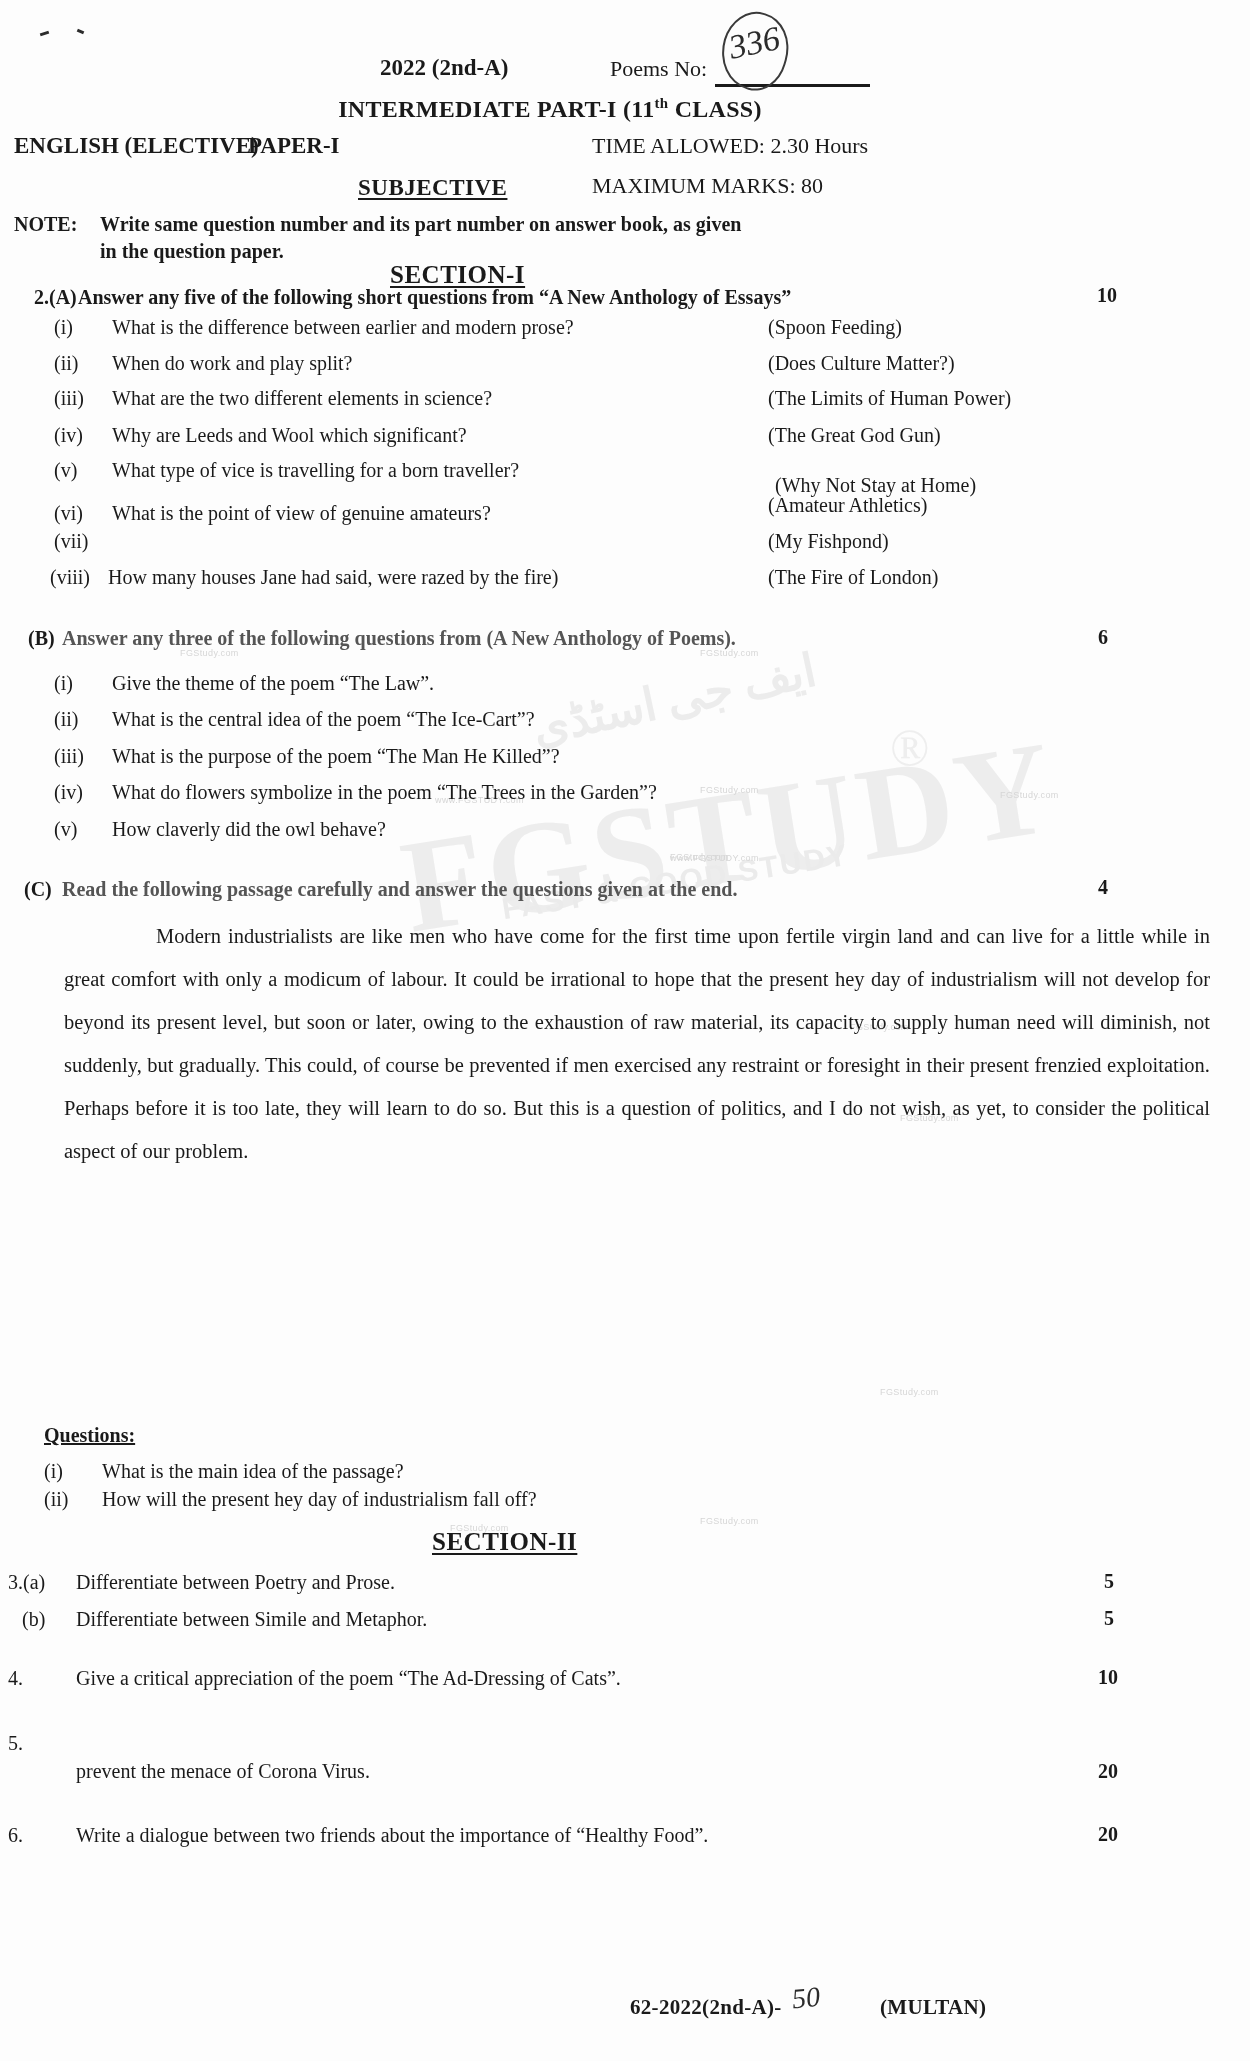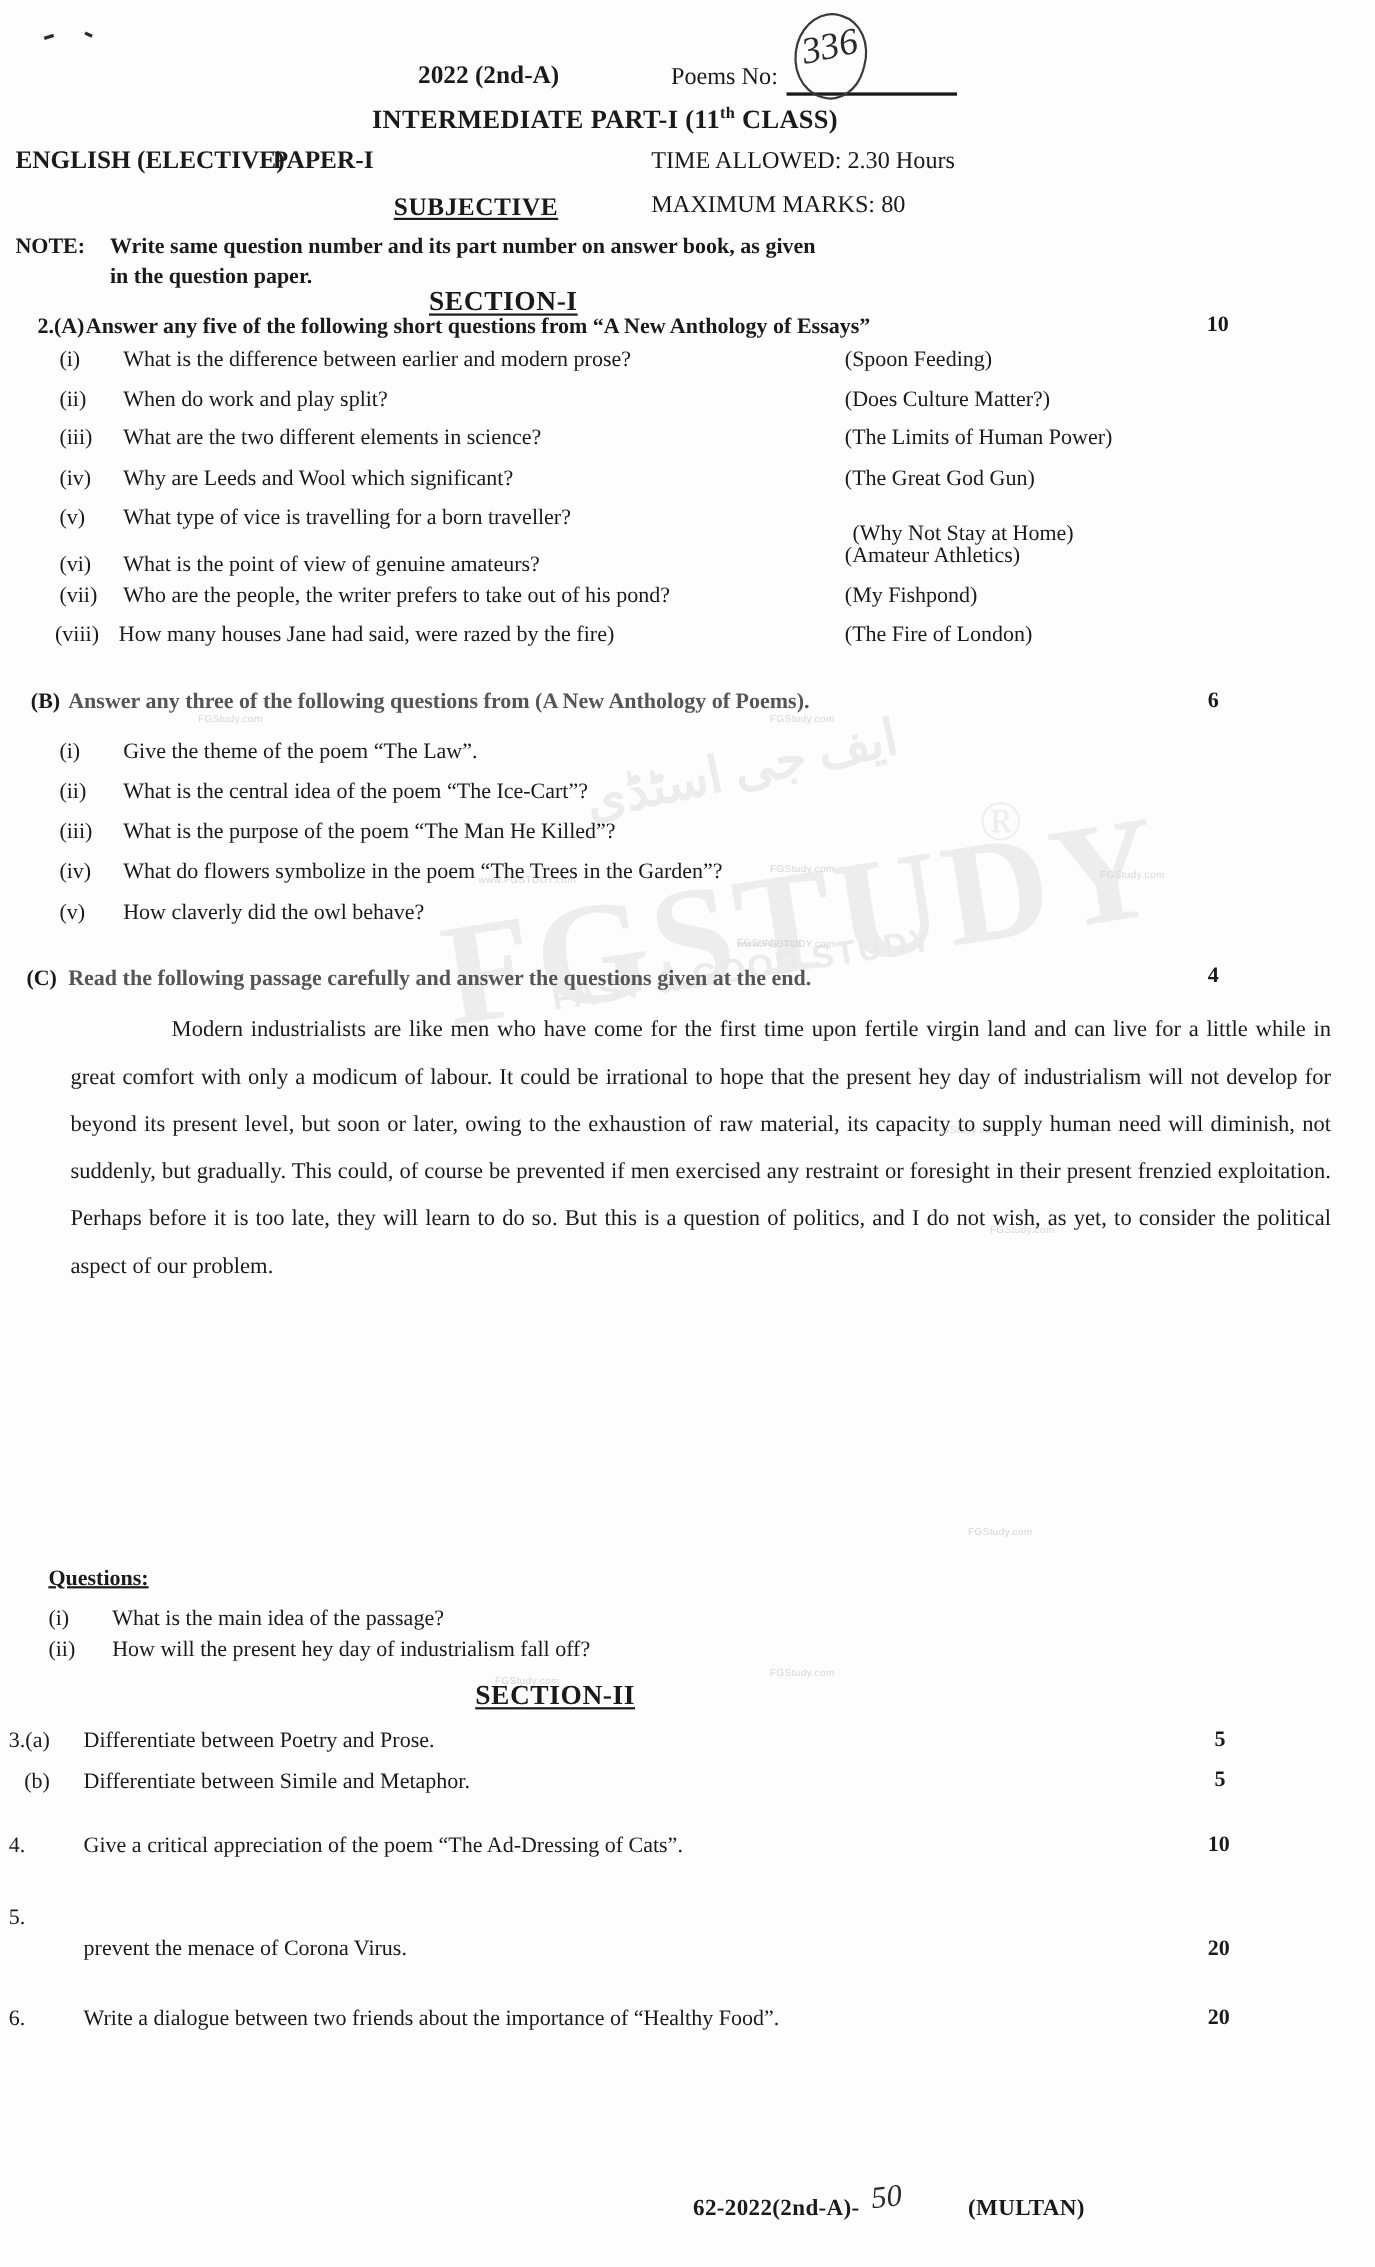--- a/index.html
+++ b/index.html
@@ -223,21 +223,20 @@
   <div class="rr" style="left:775px;top:474px;">(Why Not Stay at Home)</div>
 
   <div class="row" style="left:54px;top:478px;margin-top:24px;">
     <span class="rn">(vi)</span>
     <span class="rt">What is the point of view of genuine amateurs?</span>
   </div>
   <div class="rr" style="left:768px;top:494px;">(Amateur Athletics)</div>
 
   <div class="row" style="left:54px;top:530px;">
     <span class="rn">(vii)</span>
-    <span class="rt">Who are the people, the writer prefers to take out of his pond?</span>
   </div>
   <div class="rr" style="left:768px;top:530px;">(My Fishpond)</div>
 
   <div class="row" style="left:50px;top:566px;">
     <span class="rn">(viii)</span>
     <span class="rt">How  many houses Jane had said, were razed by the fire)</span>
   </div>
   <div class="rr" style="left:768px;top:566px;">(The Fire of London)</div>
 
   <div class="abs b" style="left:28px;top:627px;font-size:20px;">(B)</div>

